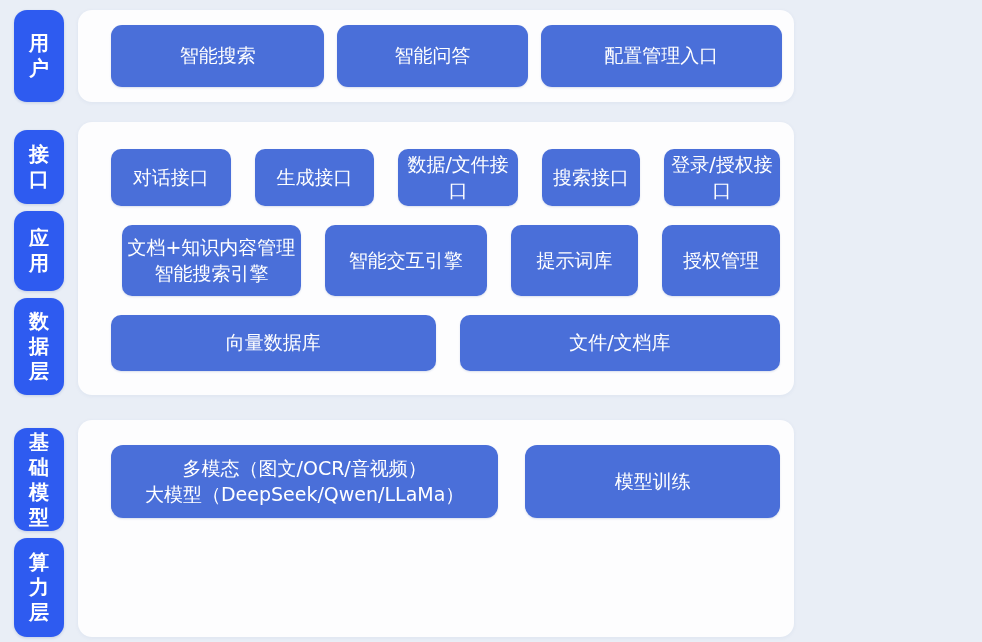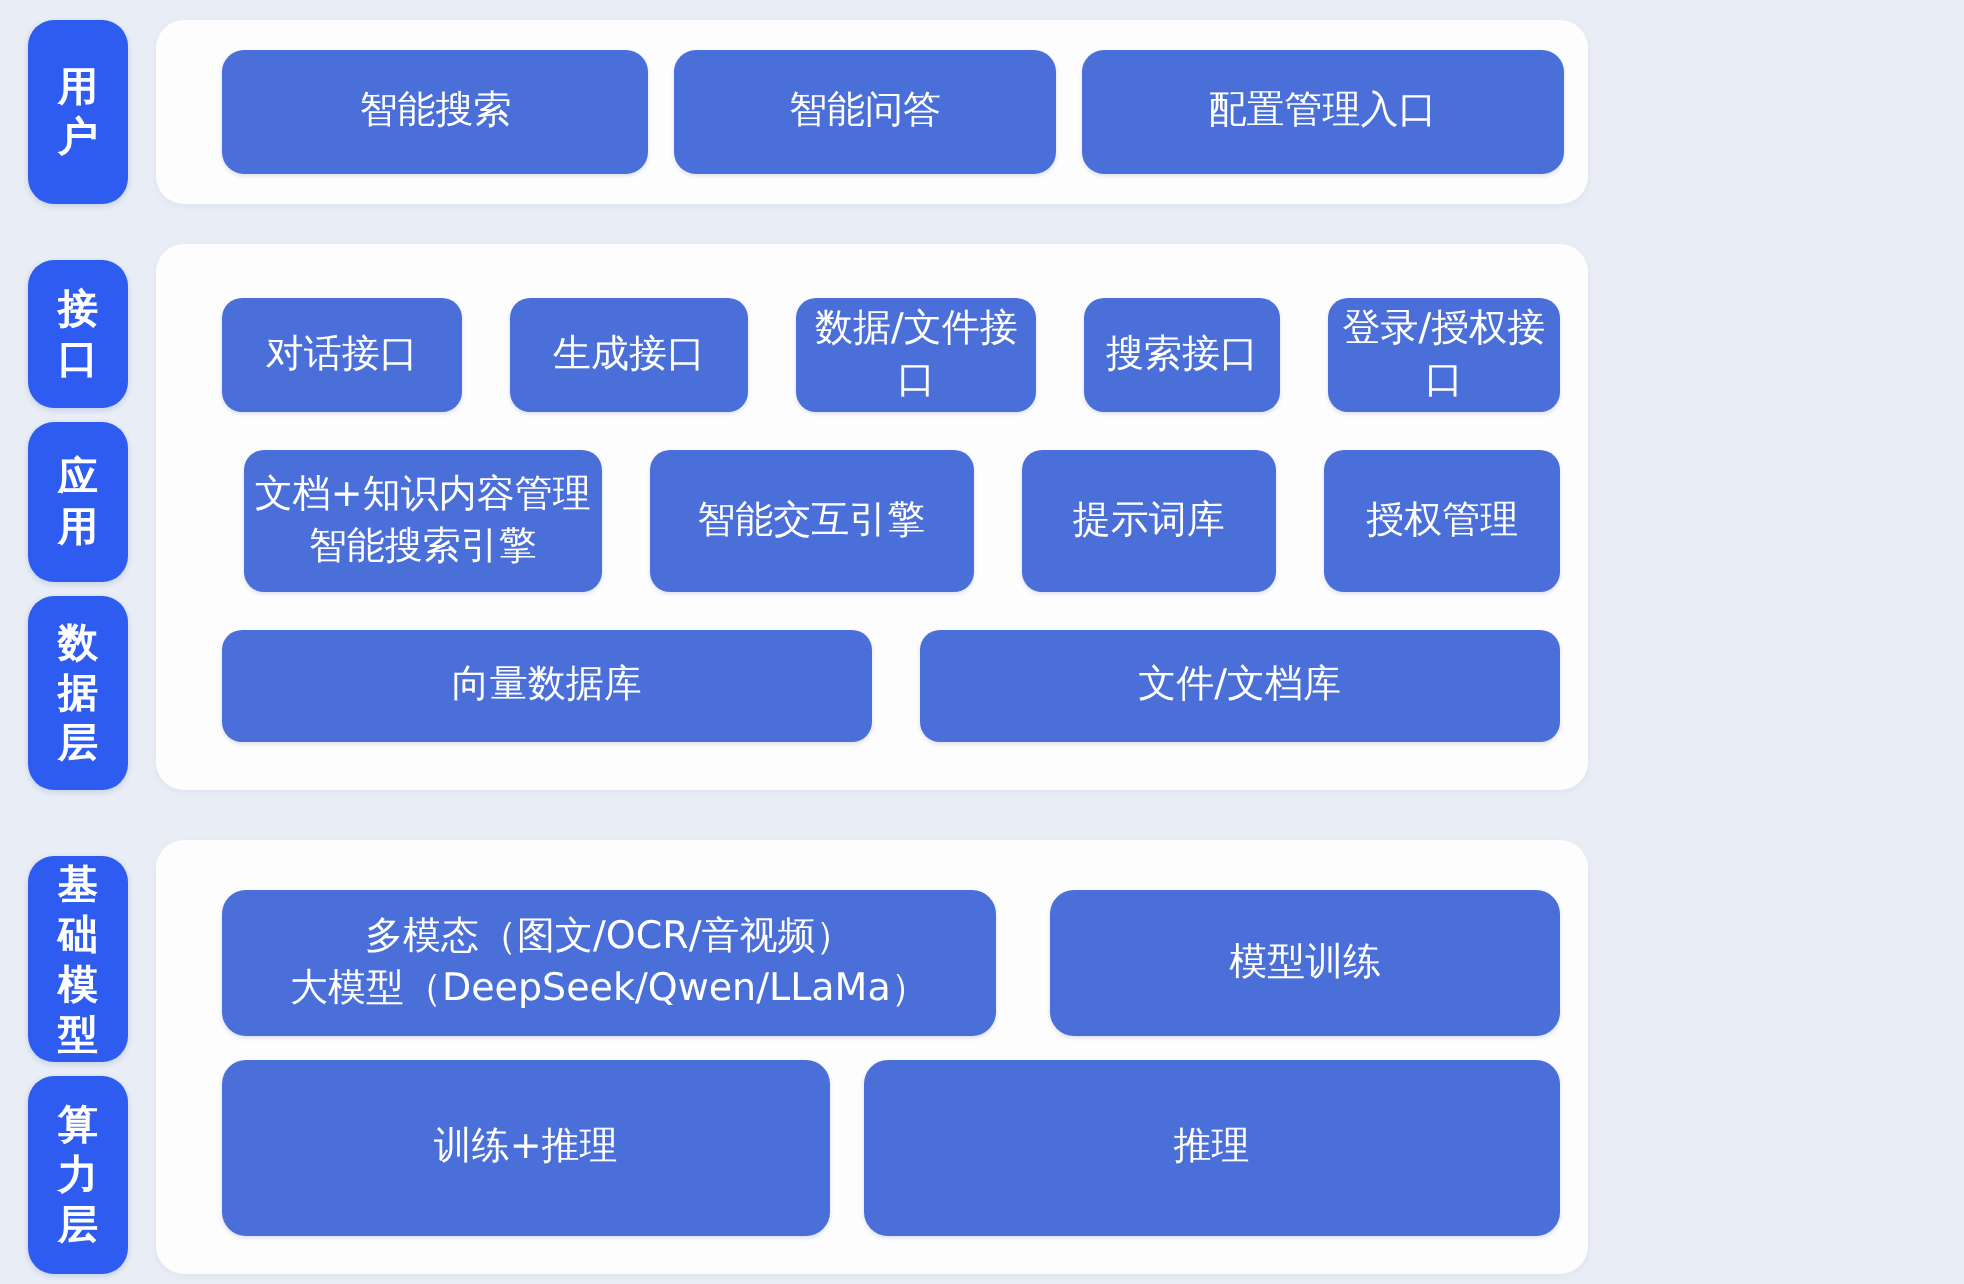--- a/index.html
+++ b/index.html
@@ -176,25 +176,17 @@
       <div class="row row-models">
         <div class="block" style="flex:330">
           <span class="bline">多模态（图文/OCR/音视频）</span>
           <span class="bline">大模型（DeepSeek/Qwen/LLaMa）</span>
         </div>
         <div class="block" style="flex:217">
           <span class="bline">模型训练</span>
         </div>
       </div>
 
-      <div class="row row-compute">
-        <div class="block" style="flex:386">
-          <span class="bline">训练+推理</span>
-        </div>
-        <div class="block" style="flex:443">
-          <span class="bline">推理</span>
-        </div>
-      </div>
 
     </div>
   </div>
 
 </div>
 
 </body></html>

